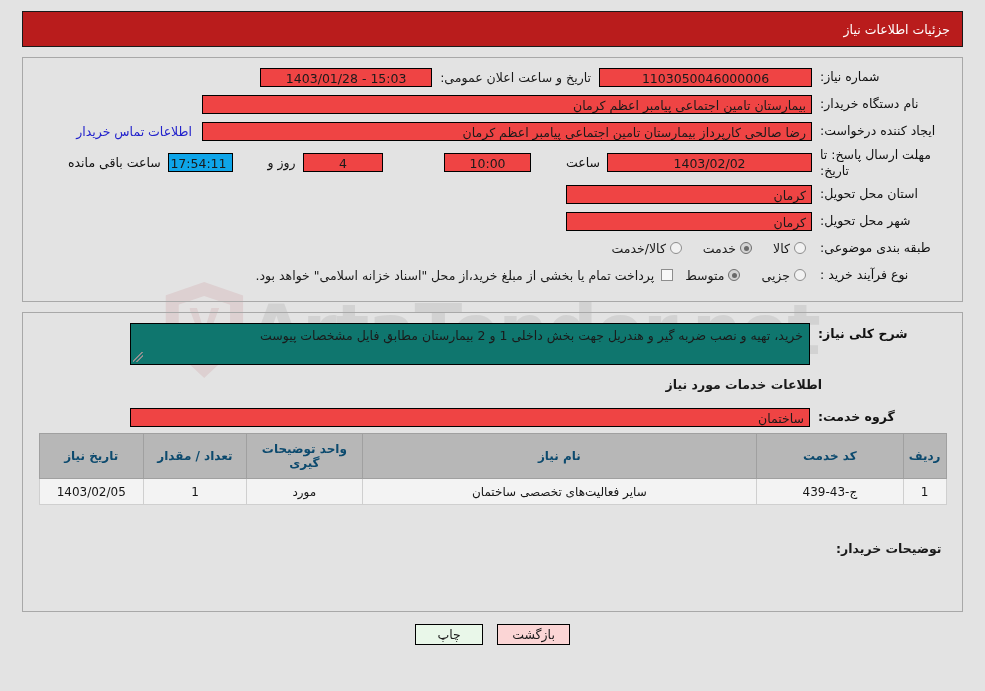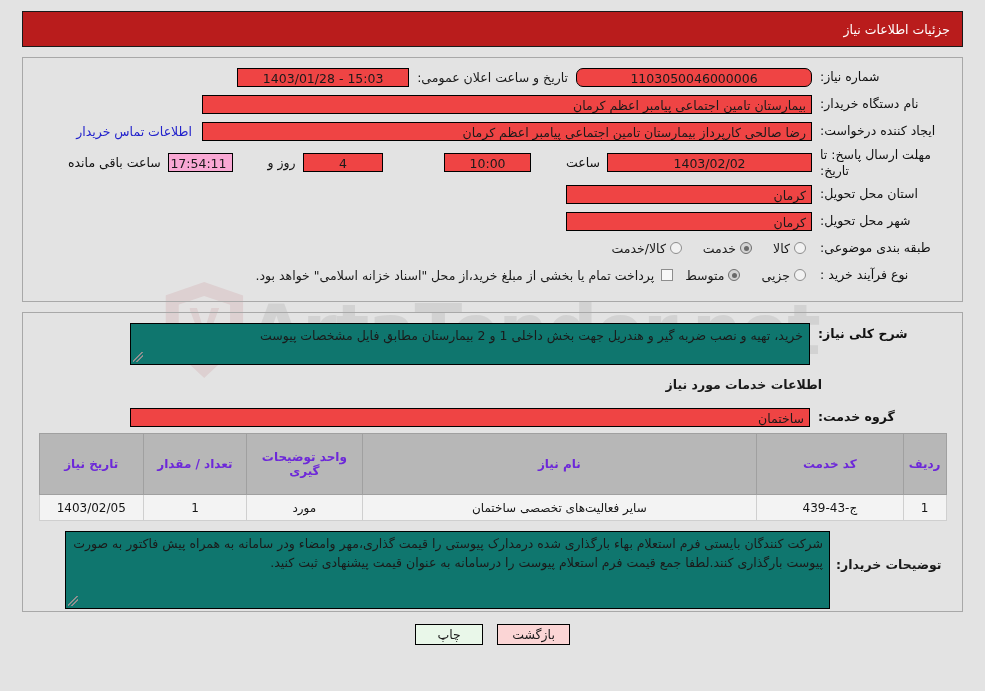--- a/index.html
+++ b/index.html
@@ -121,27 +121,27 @@
     background: #ef4444;
     height: 19px;
     line-height: 19px;
     padding: 0 5px;
     box-sizing: border-box;
     font-size: 12.5px;
     text-align: center;
     overflow: hidden;
     white-space: nowrap;
   }
-  .fbox.w-num   { width: 236px; border-radius: 7px; }
+  .fbox.w-num   { width: 213px; }
   .fbox.w-wide  { width: 610px; text-align: right; }
   .fbox.w-date  { width: 172px; }
   .fbox.w-loc   { width: 246px; text-align: right; }
   .fbox.w-time  { width: 103px; }
   .fbox.w-days  { width: 95px; }
-  .fbox.w-count { width: 76px; background: #f9a8d4; }
+  .fbox.w-count { width: 76px; background: #0ea5e9; }
 
   .inline-label {
     font-size: 12.5px;
     padding: 0 7px;
     white-space: nowrap;
     color: #111;
     margin-left: 28px;
   }
   .linklike {
     color: #2222cc;
@@ -239,23 +239,23 @@
     width: 908px;
     font-size: 12px;
     background: #fff;
     border: 1px solid #b6b6b6;
   }
   table.items th {
     background: #b7b7b7;
     border: 1px solid #a0a0a0;
     height: 25px;
     font-weight: bold;
-    color: #6d28d9;
+    color: #0c4a6e;
     font-size: 12px;
-    padding: 16px 4px;
+    padding: 8px 4px;
   }
   table.items td {
     background: #f3f3f3;
     border: 1px solid #cfcfcf;
     height: 25px;
     text-align: center;
     font-size: 12px;
     padding: 0 4px;
     color: #151515;
   }
@@ -434,21 +434,20 @@
           <td>مورد</td>
           <td>1</td>
           <td>1403/02/05</td>
         </tr>
       </tbody>
     </table>
   </div>
 
   <div class="notes-row">
     <span class="notes-label">توضیحات خریدار:</span>
-    <span class="ta ta-notes">شرکت کنندگان بایستی فرم استعلام بهاء بارگذاری شده درمدارک پیوستی را قیمت گذاری،مهر وامضاء ودر سامانه به همراه پیش فاکتور به صورت پیوست بارگذاری کنند.لطفا جمع قیمت فرم استعلام پیوست را درسامانه به عنوان قیمت پیشنهادی ثبت کنید.</span>
   </div>
 
 </div>
 
 <div class="btnbar">
   <div class="btn btn-back">بازگشت</div>
   <div class="btn btn-print">چاپ</div>
 </div>
 
 </body></html>

